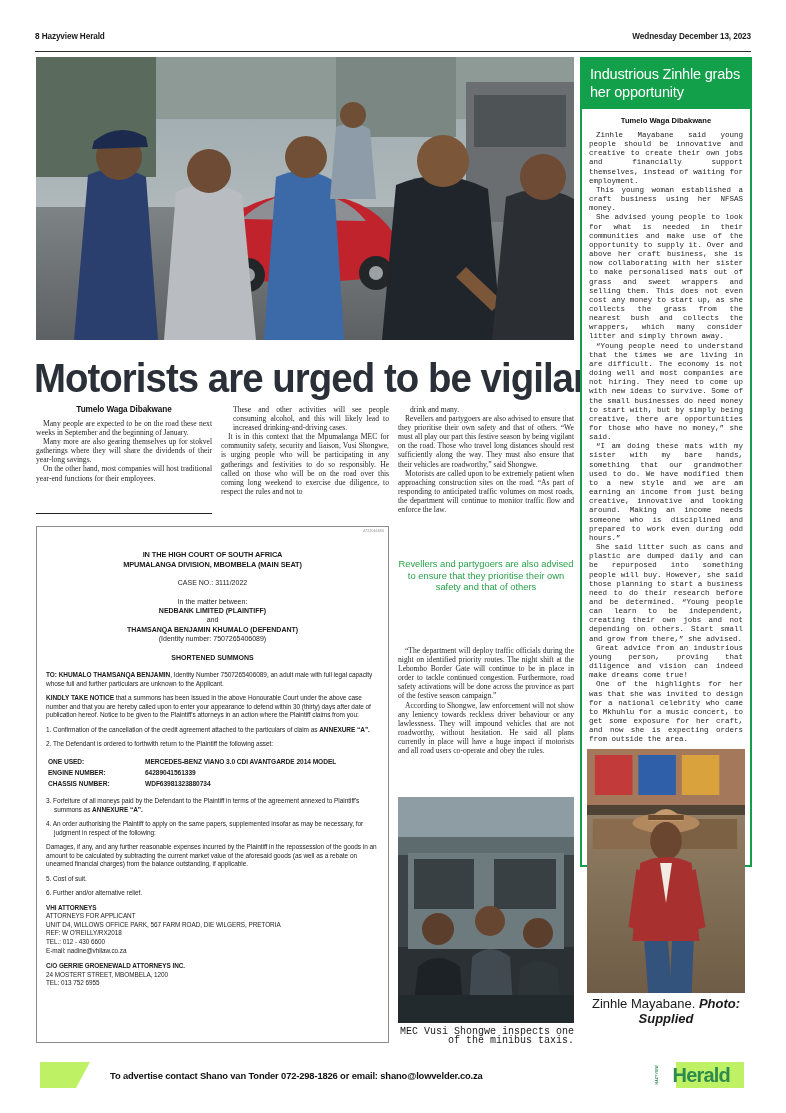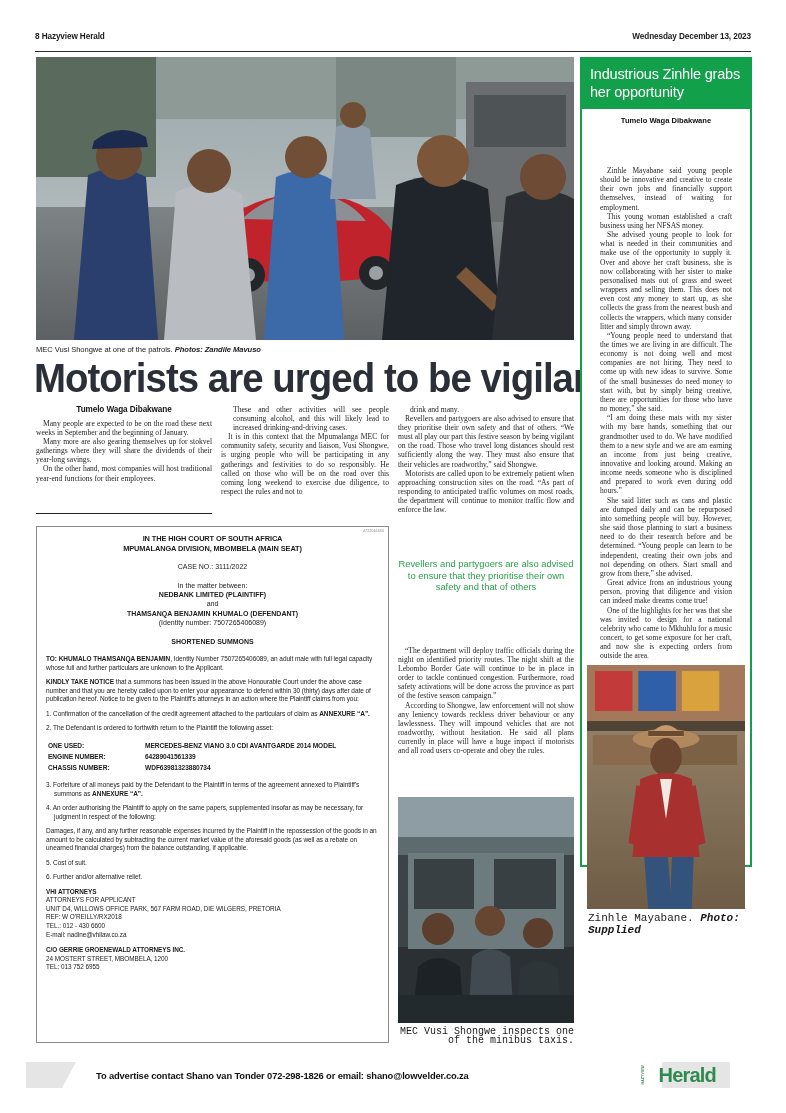--- a/index.html
+++ b/index.html
@@ -73,21 +73,21 @@
   .pullquote {
     position: absolute; left: 398px; top: 558px; width: 176px;
     font-family: "Liberation Sans", sans-serif;
     font-size: 9.4px; line-height: 11.6px; font-weight: normal;
     color: #2aa14b; text-align: center;
   }
 
   
   .legal-box {
     position: absolute; left: 36px; top: 526px; width: 353px; height: 517px;
-    border: 1px solid #8c8c8c; background:#fff; padding: 7px 9px 6px 9px;
+    border: 1px solid #8c8c8c; background:#fff; padding: 23px 9px 6px 9px;
     font-family: "Liberation Sans", sans-serif; color:#1b1b1b;
   }
   .legal-ref {
     position:absolute; right:4px; top:2px;
     font-size:3.6px; color:#8a8a8a; letter-spacing:0.1px;
   }
   .legal-center { text-align:center; }
   .legal-title { font-size: 7.4px; font-weight: bold; line-height: 9.6px; letter-spacing:-0.1px;}
   .legal-sub { font-size: 7.0px; line-height: 9.4px; }
   .legal-b { font-weight: bold; }
@@ -125,39 +125,39 @@
   }
   .sb-header-title {
     font-size: 14.5px; line-height: 17.5px; font-weight: normal;
     letter-spacing: -0.2px;
   }
   .sb-byline {
     font-family:"Liberation Sans", sans-serif;
     font-size: 7.6px; font-weight: bold; text-align:center;
     color:#111; padding: 7px 0 6px 0;
   }
-  .sb-body { padding: 0 18px; font-family:Liberation Serif, serif;margin-top:35px; }
+  .sb-body { padding: 0 7px; font-family:Liberation Mono, monospace; }
   .sb-body p {
     font-size: 7.5px; line-height: 9.15px; color:#1f1f1f;
     text-align: justify; text-indent: 7px;
   }
   .sb-photo {
     margin: 5px 5px 0 5px; height: 244px; overflow:hidden; background:#6d5a48;
   }
   .sb-photo svg { display:block; width:100%; height:100%; }
   .sb-caption {
-    font-family:Liberation Mono, monospace;
-    font-size: 11px; color:#1a1a1a; padding: 3px 6px 0 6px;
+    font-family:Liberation Sans, sans-serif;
+    font-size: 13px; color:#1a1a1a; padding: 3px 6px 0 6px; text-align: center;
   }
   .sb-caption i { font-style: italic; font-weight: bold; }
 
   
   .footer {
-    position: absolute; left: 26px; top: 1062px; width: 704px; height: 26px;
-    background: #e5e5e5; overflow: hidden;
+    position: absolute; left: 40px; top: 1062px; width: 704px; height: 26px;
+    background: #bef264; overflow: hidden;
   }
   .footer-white {
     position:absolute; left: 36px; top:0; width: 600px; height:26px;
     background:#fff;
     clip-path: polygon(14px 0, 100% 0, 100% 100%, 0 100%);
   }
   .footer-text {
     position:absolute; left: 70px; top:0; height:26px;
     display:flex; align-items:center;
     font-size: 9.4px; font-weight: bold; color:#111; letter-spacing:-0.15px;
@@ -229,23 +229,20 @@
       <path d="M360 128 q46 -20 92 4 l14 151 l-120 0 z" fill="#20242b"></path>
       <circle cx="407" cy="104" r="26" fill="#7b5639"></circle>
       <path d="M430 210 l36 34 l-10 10 l-36 -34 z" fill="#7b5639"></path>
 
       <path d="M470 140 q36 -16 68 2 l0 141 l-82 0 z" fill="#2b2f33"></path>
       <circle cx="507" cy="120" r="23" fill="#6d4b34"></circle>
 
       <path d="M300 70 q18 -8 34 2 l6 70 l-46 0 z" fill="#8d9ca8"></path>
       <circle cx="317" cy="58" r="13" fill="#6f4e36"></circle>
     </svg>
-  </div>
-  <div class="photo-caption">
-    <span>MEC Vusi Shongwe at one of the patrols. </span><i>Photos: Zandile Mavuso</i>
   </div>
 
   <div class="headline">Motorists are urged to be vigilant</div>
 
   <div class="col" id="col1">
     <div class="byline">Tumelo Waga Dibakwane</div>
     <p>Many people are expected to be on the road these next weeks in September and the beginning of January.</p>
     <p>Many more are also gearing themselves up for stokvel gatherings where they will share the dividends of their year-long savings.</p>
     <p>On the other hand, most companies will host traditional year-end functions for their employees.</p>
   </div>

